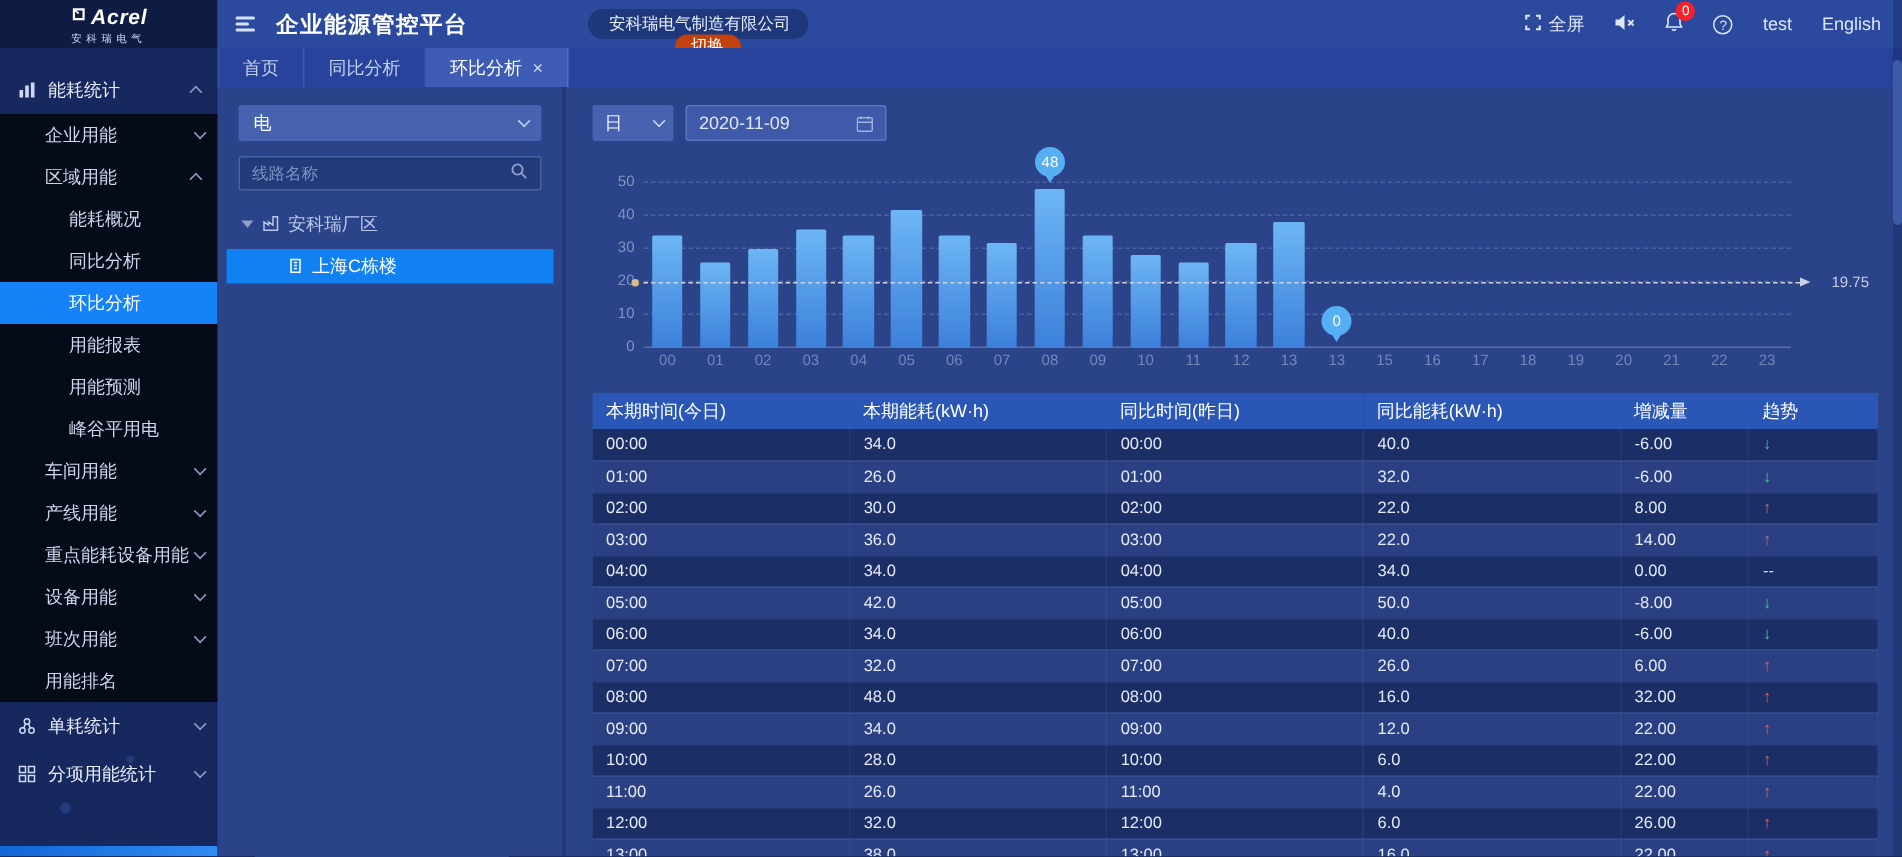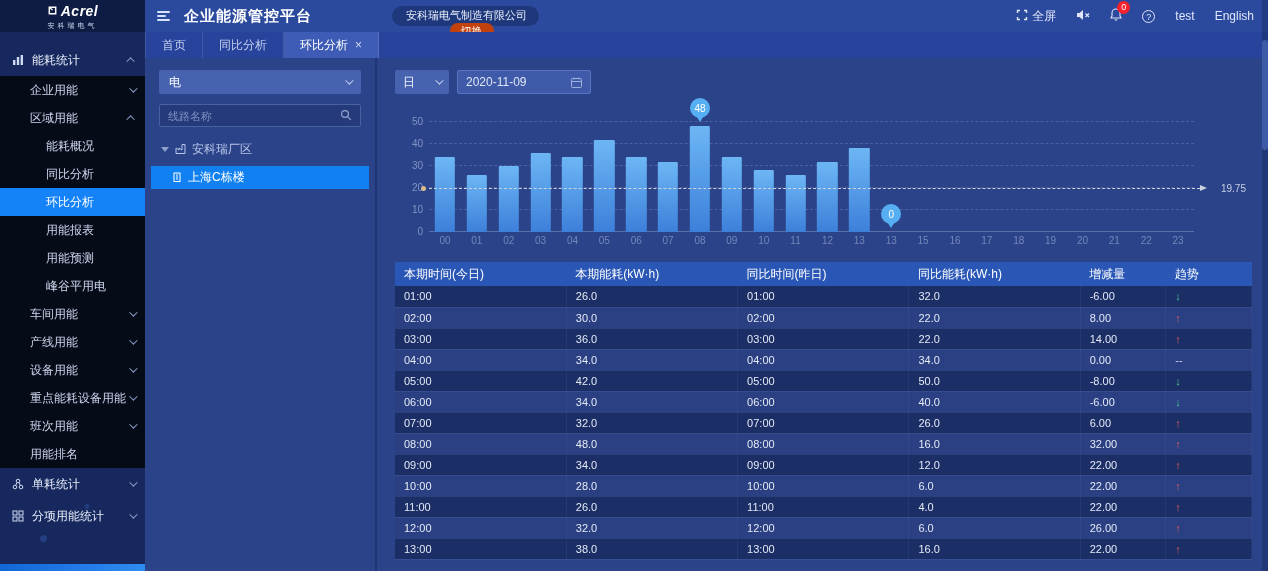--- a/index.html
+++ b/index.html
@@ -61,21 +61,21 @@
   
   .content { flex:1; display:flex; min-height:0; position:relative; }
   .tree-panel { width:232px; flex:none; padding:12px 14px 0 14px; border-right:2px solid #203373; }
   .energy-select { height:24px; background:#4763b0; border-radius:2px; display:flex; align-items:center; padding:0 10px; color:#fff; font-size:12px; cursor:pointer; }
   .energy-select .chev { margin-left:auto; border-color:#c6d2ef; }
   .search-box { margin-top:10px; height:23px; border:1px solid #46639f; border-radius:2px; background:rgba(16,32,78,.25); display:flex; align-items:center; padding:0 8px; }
   .search-box input { flex:1; background:transparent; border:none; outline:none; color:#dfe6f8; font-size:11px; font-family:inherit; }
   .search-box input::placeholder { color:#7d92c4; }
   .tree-root { display:flex; align-items:center; gap:6px; margin:14px 0 0 2px; color:#b9c7e8; font-size:12px; cursor:pointer; }
   .caret-down { width:0; height:0; border-left:4px solid transparent; border-right:4px solid transparent; border-top:5px solid #8fa0cc; }
-  .tree-node-selected { margin:8px -8px 0 -8px; height:23px; background:#1180f0; color:#fff; font-size:12px; display:flex; align-items:center; gap:6px; padding-left:21px; cursor:pointer; }
+  .tree-node-selected { margin:8px -8px 0 -8px; height:23px; background:#1180f0; color:#fff; font-size:12px; display:flex; align-items:center; gap:6px; padding-left:41px; cursor:pointer; }
 
   .main { flex:1; min-width:0; padding:12px 16px 0 18px; display:flex; flex-direction:column; }
   .query-row { display:flex; gap:8px; align-items:center; flex:none; }
   .period-select { width:54px; height:24px; background:#4763b0; border-radius:2px; color:#eef2fb; font-size:12px; display:flex; align-items:center; padding:0 8px; cursor:pointer; }
   .period-select .chev { margin-left:auto; border-color:#c6d2ef; }
   .date-input { width:134px; height:24px; background:#3e5aa9; border:1px solid #5a76c2; border-radius:2px; color:#dfe6f5; font-size:12px; display:flex; align-items:center; padding:0 8px; cursor:pointer; }
   .date-input svg { margin-left:auto; }
 
   
   .chart { position:relative; height:150px; margin-top:8px; flex:none; }
@@ -214,25 +214,25 @@
         </div>
         <div class="side-item lvl1 dark">
           <span class="side-label">车间用能</span>
           <span class="chev down"></span>
         </div>
         <div class="side-item lvl1 dark">
           <span class="side-label">产线用能</span>
           <span class="chev down"></span>
         </div>
         <div class="side-item lvl1 dark">
+          <span class="side-label">重点能耗设备用能</span>
+          <span class="chev down"></span>
+        </div>
+        <div class="side-item lvl1 dark">
           <span class="side-label">设备用能</span>
-          <span class="chev down"></span>
-        </div>
-        <div class="side-item lvl1 dark">
-          <span class="side-label">重点能耗设备用能</span>
           <span class="chev down"></span>
         </div>
         <div class="side-item lvl1 dark">
           <span class="side-label">班次用能</span>
           <span class="chev down"></span>
         </div>
         <div class="side-item lvl1 dark">
           <span class="side-label">用能排名</span>
         </div>
         <div class="side-item lvl0">
@@ -445,20 +445,28 @@
                     <th>本期时间(今日)</th>
                     <th>本期能耗(kW·h)</th>
                     <th>同比时间(昨日)</th>
                     <th>同比能耗(kW·h)</th>
                     <th>增减量</th>
                     <th>趋势</th>
                   </tr>
                 </thead>
               <tbody id="tbody">
                   <tr>
+                    <td>00:00</td>
+                    <td>34.0</td>
+                    <td>00:00</td>
+                    <td>40.0</td>
+                    <td>-6.00</td>
+                    <td><span class="trend-down">↓</span></td>
+                  </tr>
+                  <tr>
                     <td>01:00</td>
                     <td>26.0</td>
                     <td>01:00</td>
                     <td>32.0</td>
                     <td>-6.00</td>
                     <td><span class="trend-down">↓</span></td>
                   </tr>
                   <tr>
                     <td>02:00</td>
                     <td>30.0</td>

